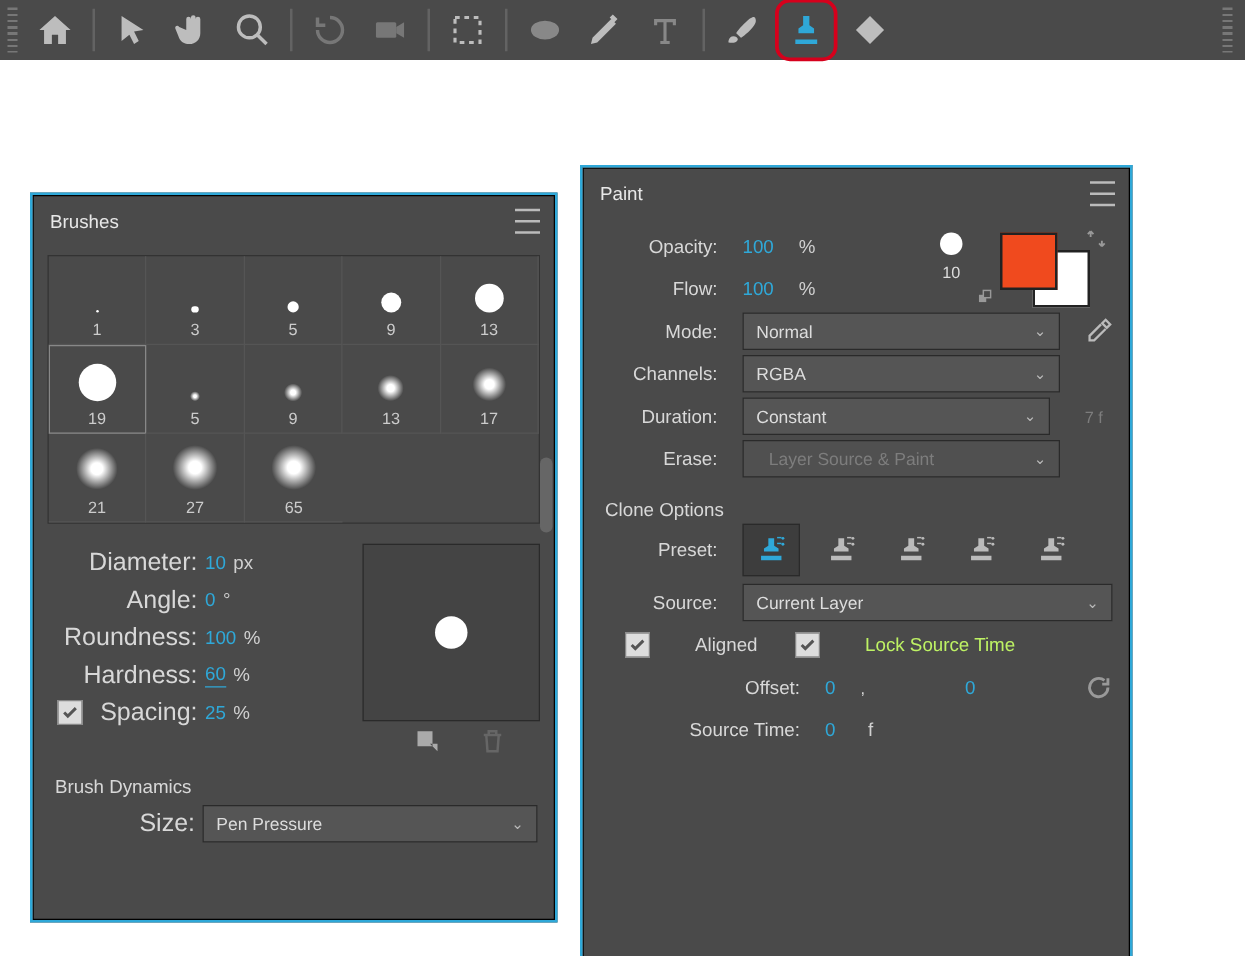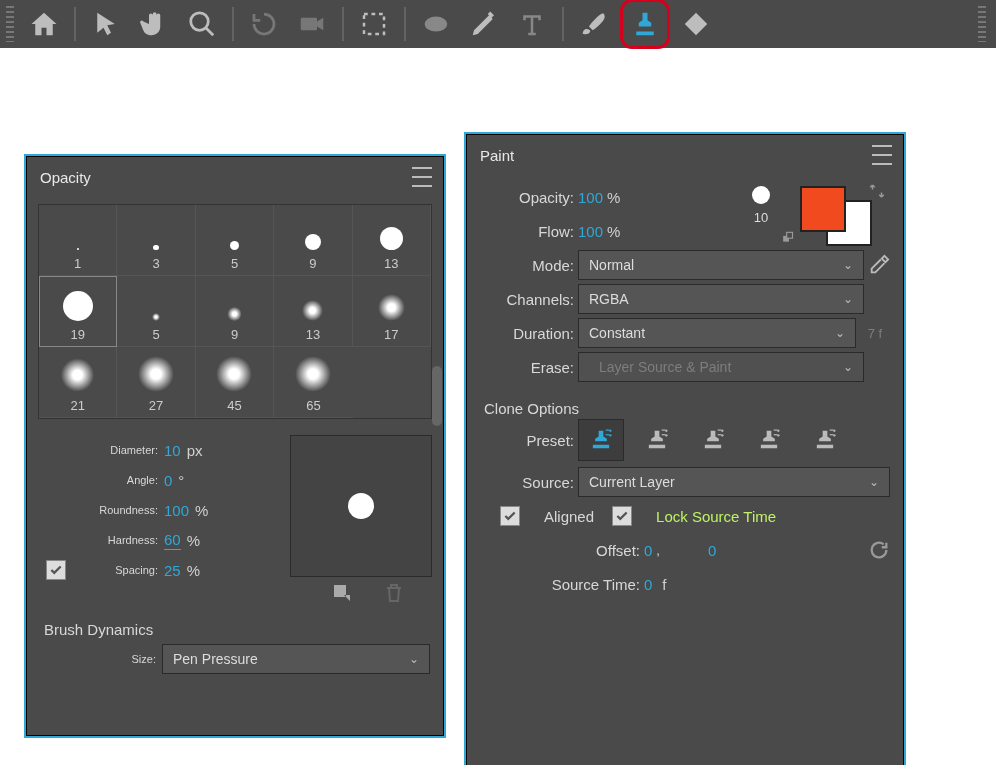--- a/index.html
+++ b/index.html
@@ -121,21 +121,21 @@
   .prop-row {
     display:flex;
     align-items:center;
     height:30px;
     gap:6px;
   }
   .prop-label {
     flex:0 0 112px;
     text-align:right;
     color:#d8d8d8;
-    font-size:11px;
+    font-size:20px;
   }
   .prop-value { color:#2fa8d8; font-size:15px; }
   .prop-unit { color:#d0d0d0; font-size:15px; }
   .underline { border-bottom:1px solid #2fa8d8; padding-bottom:1px; }
   .checkbox {
     width:18px; height:18px;
     background:#ddd;
     border:1px solid #888;
     display:flex;align-items:center;justify-content:center;
     margin-right:6px;
@@ -177,21 +177,21 @@
     top: 132px;
     width: 438px;
     height: 632px;
     border-bottom-style: dashed;
   }
   .paint-body{padding:4px 14px 0 14px;}
   .paint-row{
     display:flex;
     align-items:center;
     height:34px;
-    gap:4px;
+    gap:20px;
   }
   .paint-label{
     flex:0 0 94px;
     text-align:right;
     color:#d8d8d8;
     font-size:15px;
   }
   .paint-value{color:#2fa8d8;font-size:15px;}
   .color-swatches{
     position:relative;
@@ -302,21 +302,21 @@
   <div class="tool-btn">
     <svg viewBox="0 0 24 24" fill="currentColor">
         <path d="M3 12l9-9 9 9-9 9z"></path>
       </svg>
   </div>
   <div class="grip" style="margin-left:auto"></div>
 </div>
 
 <div id="brushes-panel" class="panel">
   <div class="panel-header">
-    <span>Opacity</span>
+    <span>Brushes</span>
     <div class="panel-menu-btn">
         <span></span>
         <span></span>
         <span></span>
       </div>
   </div>
 
   <div class="brush-grid" id="brush-grid">
       <div class="brush-cell">
         <div class="brush-dot" style="width: 2px; height: 2px;"></div>
@@ -358,24 +358,20 @@
         <div class="brush-soft" style="width: 27.2px; height: 27.2px;"></div>
         <span class="brush-label">17</span>
       </div>
       <div class="brush-cell">
         <div class="brush-soft" style="width: 33.6px; height: 33.6px;"></div>
         <span class="brush-label">21</span>
       </div>
       <div class="brush-cell">
         <div class="brush-soft" style="width: 36px; height: 36px;"></div>
         <span class="brush-label">27</span>
-      </div>
-      <div class="brush-cell">
-        <div class="brush-soft" style="width: 36px; height: 36px;"></div>
-        <span class="brush-label">45</span>
       </div>
       <div class="brush-cell">
         <div class="brush-soft" style="width: 36px; height: 36px;"></div>
         <span class="brush-label">65</span>
       </div>
     </div>
   <div class="brush-scroll"></div>
 
   <div class="brush-props">
     <div class="prop-rows">
@@ -570,21 +566,21 @@
     </div>
 
     <div class="paint-row" style="margin-top:8px">
       <span class="paint-label">Source:</span>
       <div class="select">
         <span>Current Layer</span>
         <span class="chev">⌄</span>
       </div>
     </div>
 
-    <div class="paint-row" style="padding-left:20px;gap:18px">
+    <div class="paint-row" style="padding-left:20px;gap:30px">
       <div class="checkbox">
         <svg viewBox="0 0 24 24" fill="none" stroke="#555" stroke-width="4">
             <path d="M4 12l5 5L20 6"></path>
           </svg>
       </div>
       <span style="color:#d8d8d8;font-size:15px">Aligned</span>
       <div class="checkbox">
         <svg viewBox="0 0 24 24" fill="none" stroke="#555" stroke-width="4">
             <path d="M4 12l5 5L20 6"></path>
           </svg>

